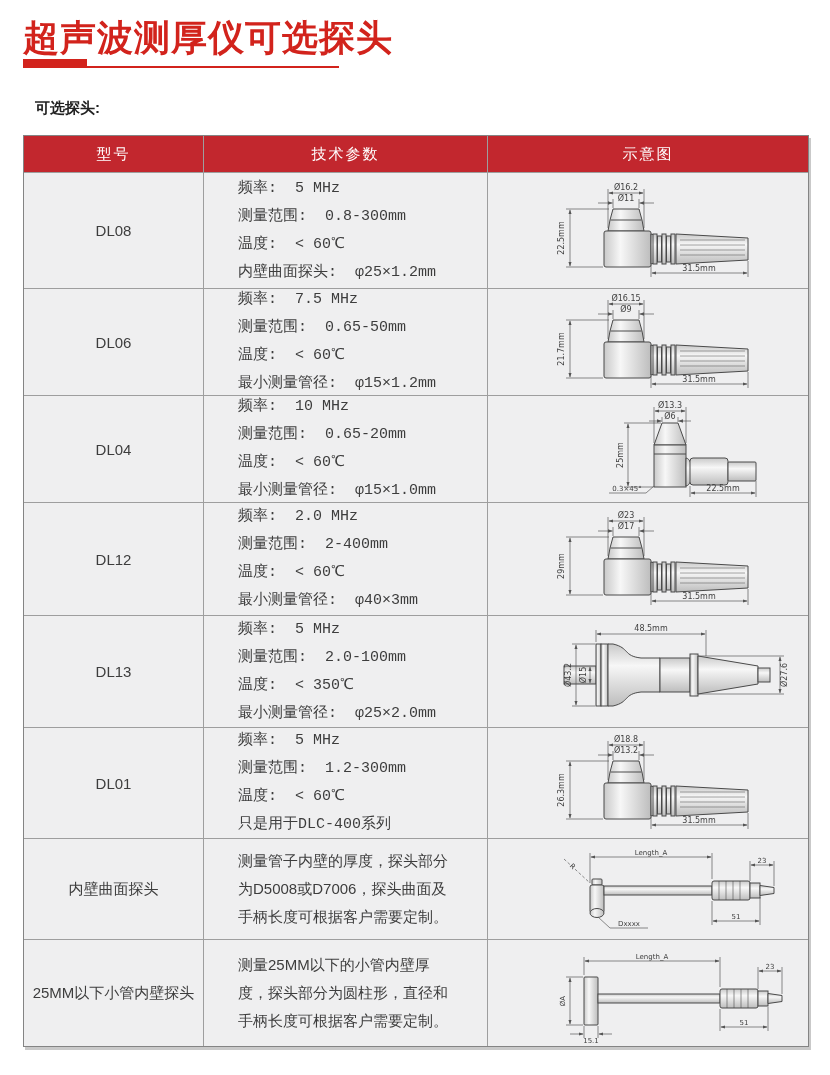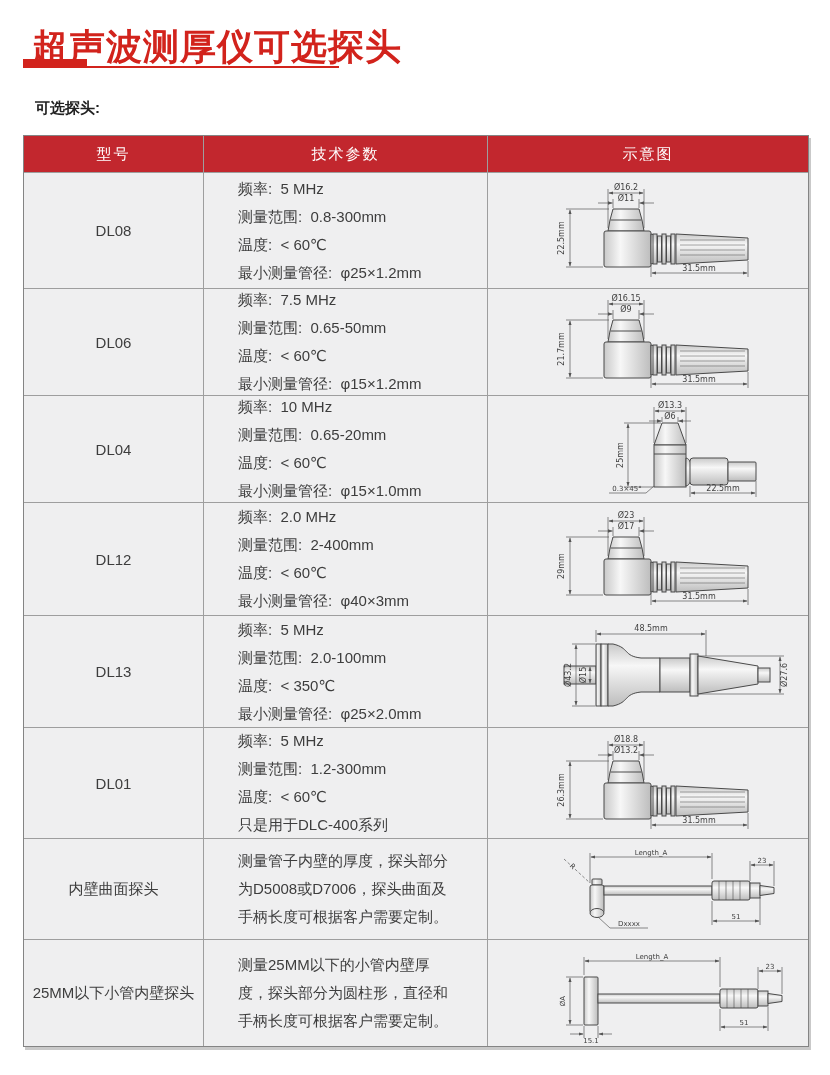--- a/index.html
+++ b/index.html
@@ -2,21 +2,21 @@
 <html><head>
 <meta charset="utf-8">
 <style>
   html,body{margin:0;padding:0;background:#ffffff;}
   body{
     width:830px;height:1075px;position:relative;overflow:hidden;
     font-family:"Liberation Sans","DejaVu Sans",sans-serif;
     -webkit-font-smoothing:antialiased;
   }
   .page-title{
-    position:absolute;left:23px;top:14px;margin:9px;
+    position:absolute;left:23px;top:14px;margin:0;
     font-size:36px;font-weight:bold;color:#d2231c;letter-spacing:1px;
   }
   .title-rule{
     position:absolute;left:23px;top:59px;width:316px;height:9px;
     display:flex;align-items:flex-end;
   }
   .title-rule .thick{width:64px;height:9px;background:#d2231c;}
   .title-rule .thin{flex:1;height:2px;background:#d2231c;}
   .subtitle{
     position:absolute;left:23px;top:87px;margin:12px;
@@ -37,21 +37,21 @@
     color:#3d3d3d;font-size:15px;
   }
   .c3{border-right:none;}
   .rlast{border-bottom:none;}
   .hc{
     background:#c2272e;color:#ffffff;justify-content:center;
     font-size:15px;letter-spacing:2px;
   }
   .cell-model{justify-content:center;text-align:center;padding:13px 8px;}
   .cell-params{flex-direction:column;align-items:flex-start;justify-content:center;
-    padding-left:34px;padding-right:20px;line-height:28px;white-space:pre-wrap;}
+    padding-left:34px;padding-right:20px;line-height:28px;white-space:pre-wrap;font-family:Liberation Mono, monospace;}
   .cell-desc{padding-left:34px;padding-right:30px;line-height:28px;}
   .cell-diagram{justify-content:flex-end;}
   .dg text{font-size:8px;fill:#3f3f3f;font-family:"DejaVu Sans",sans-serif;}
   .dg .tm{text-anchor:middle;}
   .dg .t7{font-size:7px;}
 </style>
 </head>
 <body>
 
 <svg aria-hidden="true" style="position:absolute;width:0;height:0">
@@ -202,21 +202,21 @@
 
   <div class="cell hc">型号</div>
   <div class="cell hc">技术参数</div>
   <div class="cell hc c3">示意图</div>
 
   <div class="cell cell-model">DL08</div>
   <div class="cell cell-params">
     <div>频率:  5 MHz</div>
     <div>测量范围:  0.8-300mm</div>
     <div>温度:  &lt; 60℃</div>
-    <div>最小测量管径:  φ25×1.2mm</div>
+    <div>内壁曲面探头:  φ25×1.2mm</div>
   </div>
   <div class="cell cell-diagram c3">
     <svg class="dg" width="300" height="104" viewBox="0 0 300 104">
       <use href="#elbow"></use>
       <text x="118" y="11" class="tm">Ø16.2</text>
       <text x="118" y="22" class="tm">Ø11</text>
       <text transform="rotate(-90 56 59)" x="56" y="59" class="tm">22.5mm</text>
       <text x="191" y="91.5" class="tm">31.5mm</text>
     </svg>
   </div>

